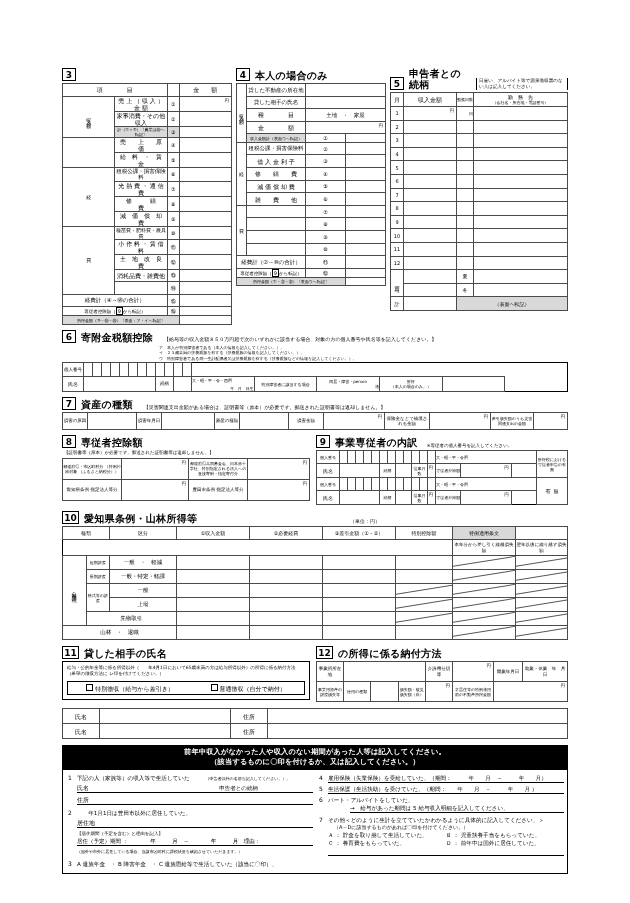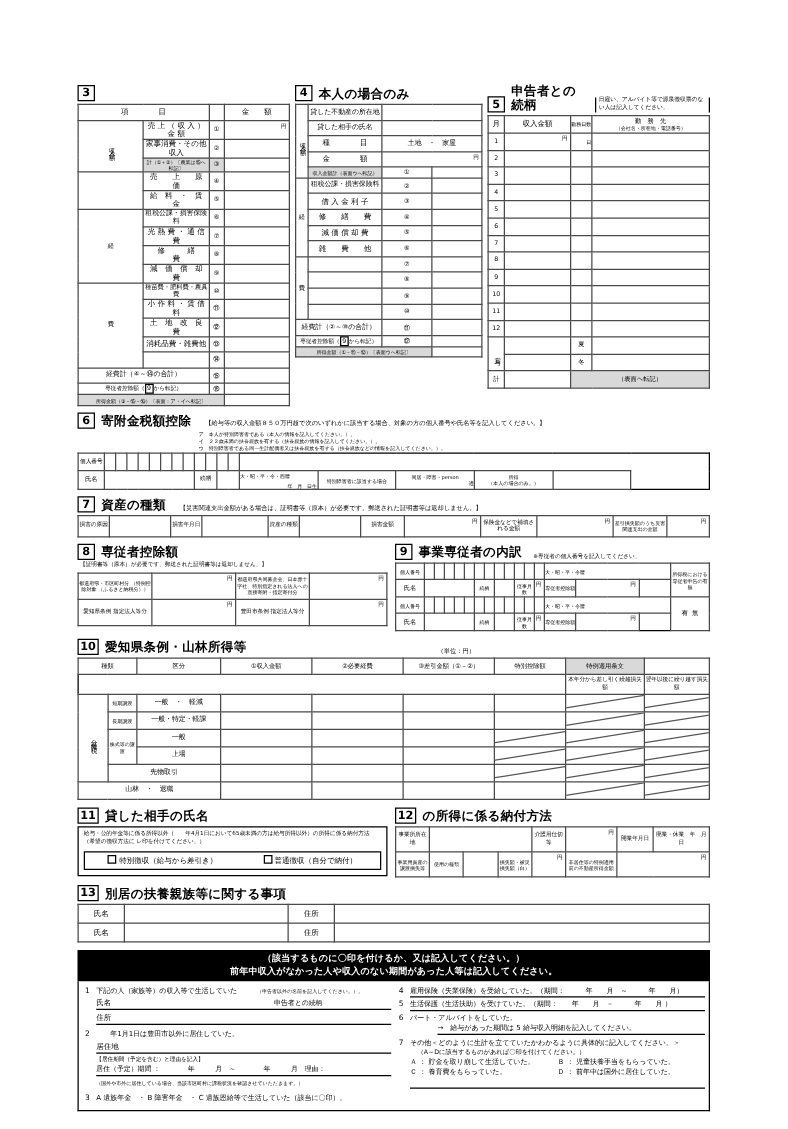--- a/index.html
+++ b/index.html
@@ -711,24 +711,20 @@
           <td class="yen"></td>
           <td class="ctr t4">非居住等の特例適用前の不動産所得金額</td>
           <td colspan="2" class="yen"></td>
         </tr>
       </tbody>
           </table>
     </div>
   </div>
 
   <div style="margin-top:6px;">
-    <div class="sechead">
-      <div class="secnum" style="width:17px">13</div>
-      <div class="sectitle">別居の扶養親族等に関する事項</div>
-    </div>
     <table class="tbl sec">
       <tbody>
             <tr style="height:15px">
         <td class="ctr t6" style="width:36px">氏名</td>
         <td style="width:130px"></td>
         <td class="ctr t6" style="width:36px">住所</td>
         <td></td>
       </tr>
       <tr style="height:15px">
         <td class="ctr t6">氏名</td>
@@ -736,22 +732,22 @@
         <td class="ctr t6">住所</td>
         <td></td>
       </tr>
     </tbody>
         </table>
   </div>
 
   <div style="margin-top:6px;">
     <div style="display:flex;align-items:stretch;">
       <div class="blackbar" style="flex:1">
+        <div>前年中収入がなかった人や収入のない期間があった人等は記入してください。</div>
         <div>（該当するものに〇印を付けるか、又は記入してください。）</div>
-        <div>前年中収入がなかった人や収入のない期間があった人等は記入してください。</div>
       </div>
     </div>
 
     <div class="sec s14body" style="border-top:none;">
 
       <div class="s14col">
         <div class="qrow">
           <div class="qno">1</div>
           <div class="qtx">
             <span>下記の人（家族等）の収入等で生活していた</span>

